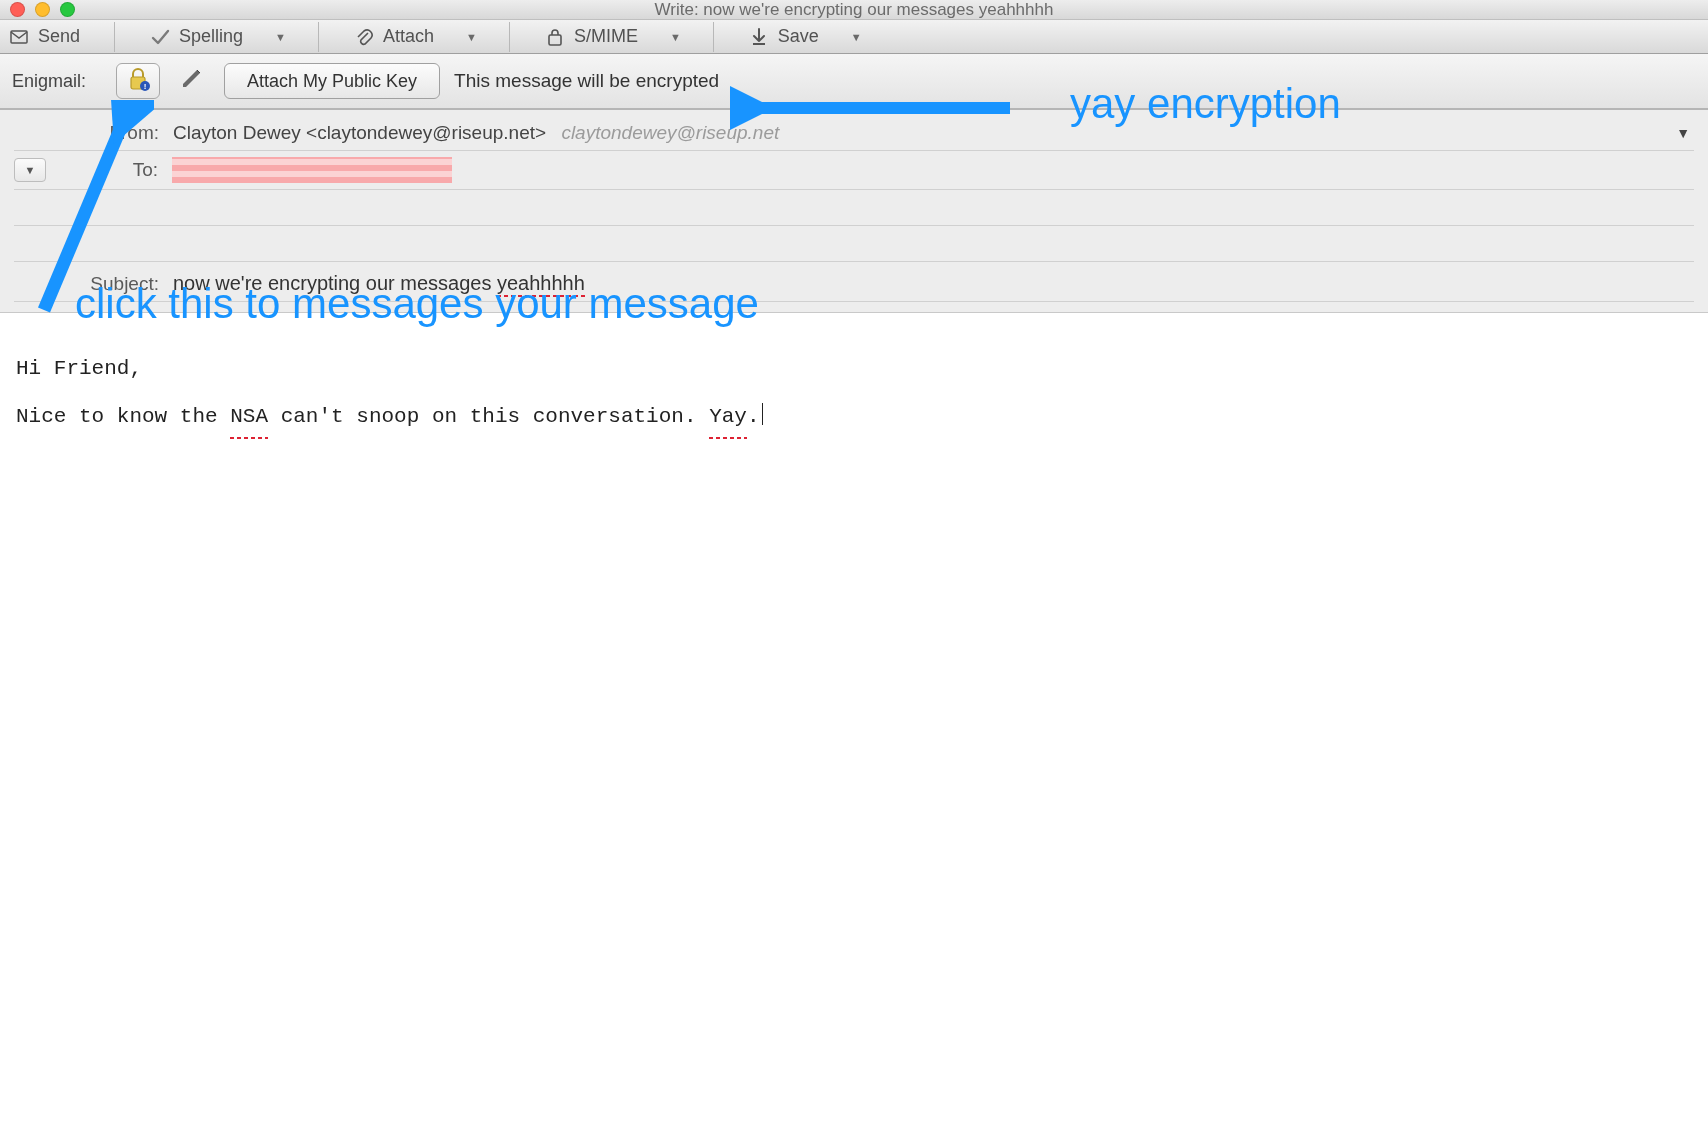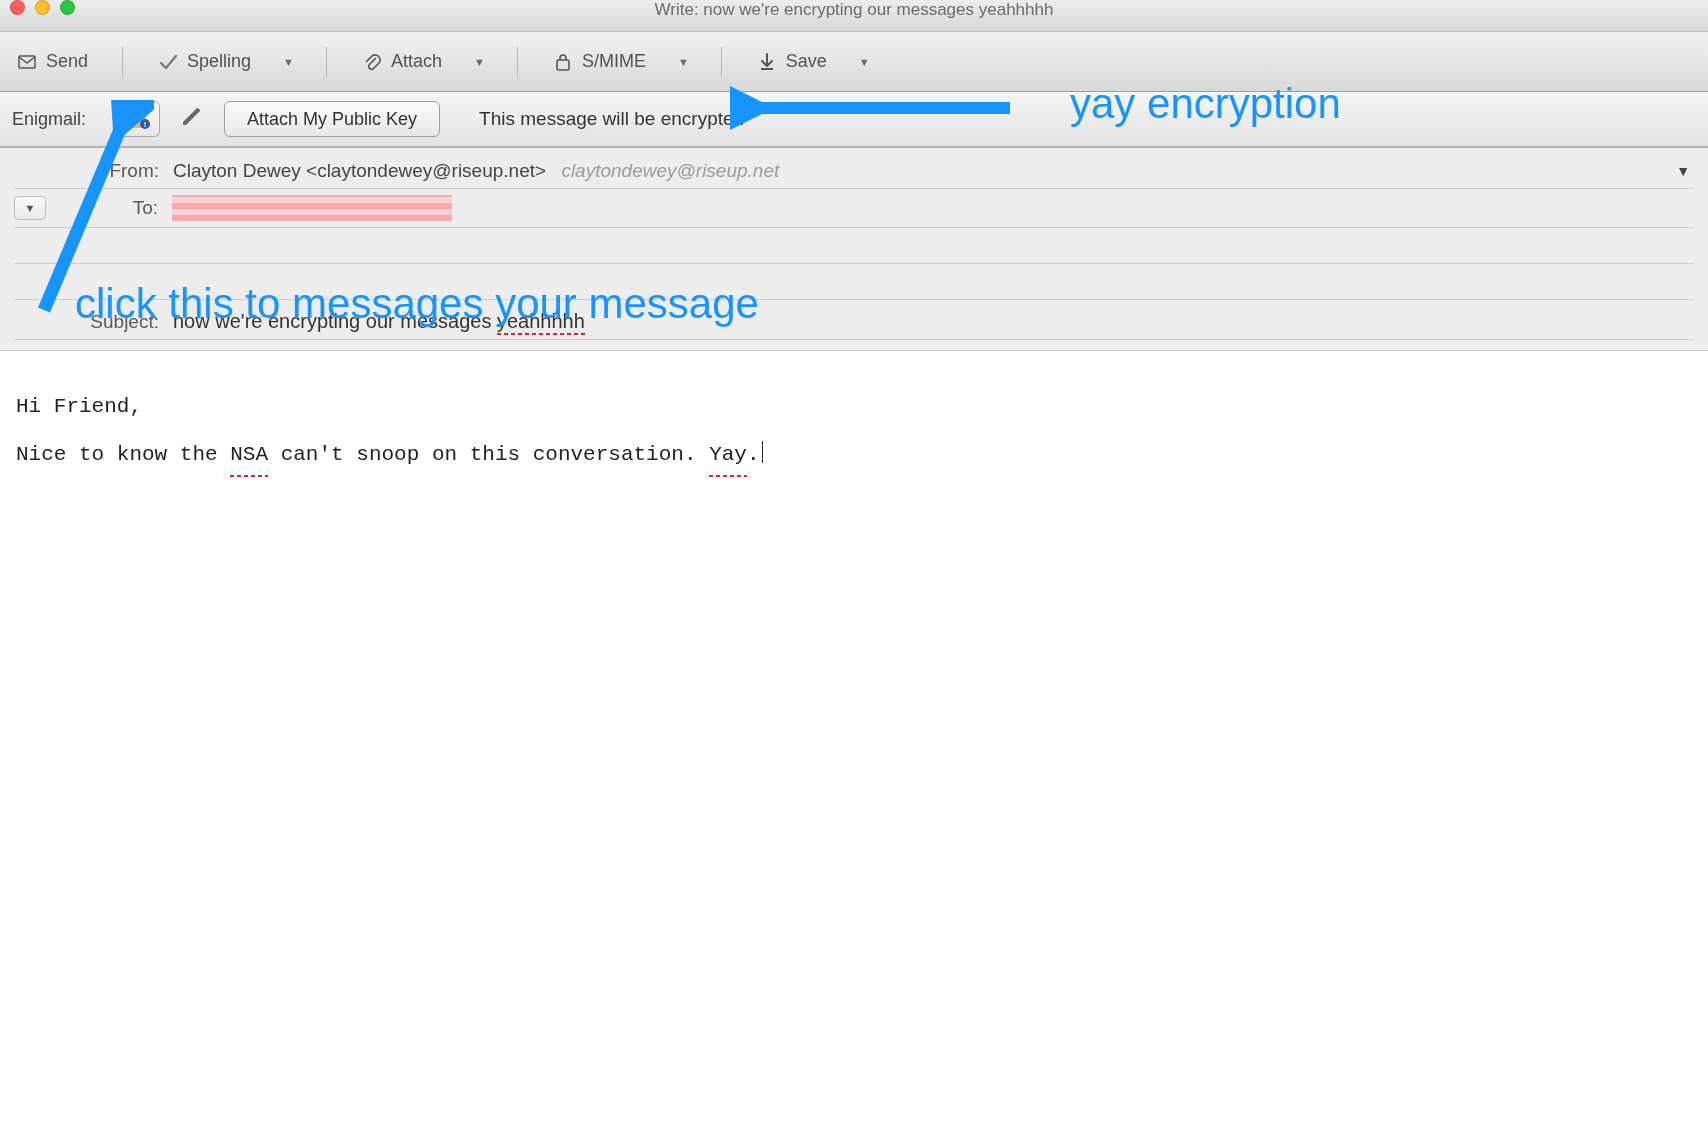--- a/index.html
+++ b/index.html
@@ -9,44 +9,44 @@
     color: #333;
     background: #fff;
     width: 1708px;
     height: 1126px;
     overflow: hidden;
     position: relative;
   }
 
   
   .titlebar {
-    height: 32px;
+    height: 20px;
     background: linear-gradient(#ededed, #d8d8d8);
     border-bottom: 1px solid #bfbfbf;
     display: flex;
-    align-items: flex-start;
+    align-items: center;
     position: relative;
   }
   .traffic-lights { display: flex; gap: 10px; margin-left: 10px; }
   .tl { width: 15px; height: 15px; border-radius: 50%; border: 1px solid rgba(0,0,0,.15); }
   .tl.red { background: #ff5f57; }
   .tl.yellow { background: #ffbd2e; }
   .tl.green { background: #28c840; }
   .title-text {
     position: absolute; left: 0; right: 0; text-align: center;
     font-size: 17px; color: #6b6b6b; pointer-events: none;
   }
 
   
   .toolbar {
-    height: 60px;
+    height: 34px;
     background: linear-gradient(#f2f2f2, #d9d9d9);
     border-bottom: 1px solid #9f9f9f;
     display: flex; align-items: center; gap: 22px;
-    padding: 0 10px;
+    padding: 0 2px;
     font-size: 18px; color: #555;
   }
   .sep { width: 1px; height: 30px; background: #b8b8b8; margin: 0 6px; }
   .tb-item { display: flex; align-items: center; gap: 8px; padding: 4px 6px; cursor: default; }
   .tb-item span.lbl { color: #525252; }
   .drop-arrow { font-size: 11px; color: #6a6a6a; padding: 0 4px; }
   .ico { display: inline-flex; width: 22px; height: 22px; align-items: center; justify-content: center; }
 
   
   .enigmail-bar {
@@ -64,21 +64,21 @@
     position: relative;
   }
   .pencil { font-size: 22px; color: #555; padding: 0 6px; }
   .pill-btn {
     height: 36px; padding: 0 22px;
     border: 1px solid #a0a0a0; border-radius: 6px;
     background: linear-gradient(#fcfcfc,#e7e7e7);
     display: inline-flex; align-items: center; justify-content: flex-start;
     font-size: 18px; color: #333;
   }
-  .enig-status { font-size: 19px; color: #333; margin-left: 25px; }
+  .enig-status { font-size: 19px; color: #333; margin-left: 0; }
 
   
   .headers {
     background: #ededed;
     border-bottom: 1px solid #c9c9c9;
     padding: 6px 14px 10px 14px;
     position: relative;
   }
   .hrow {
     display: flex; align-items: center; gap: 14px;

